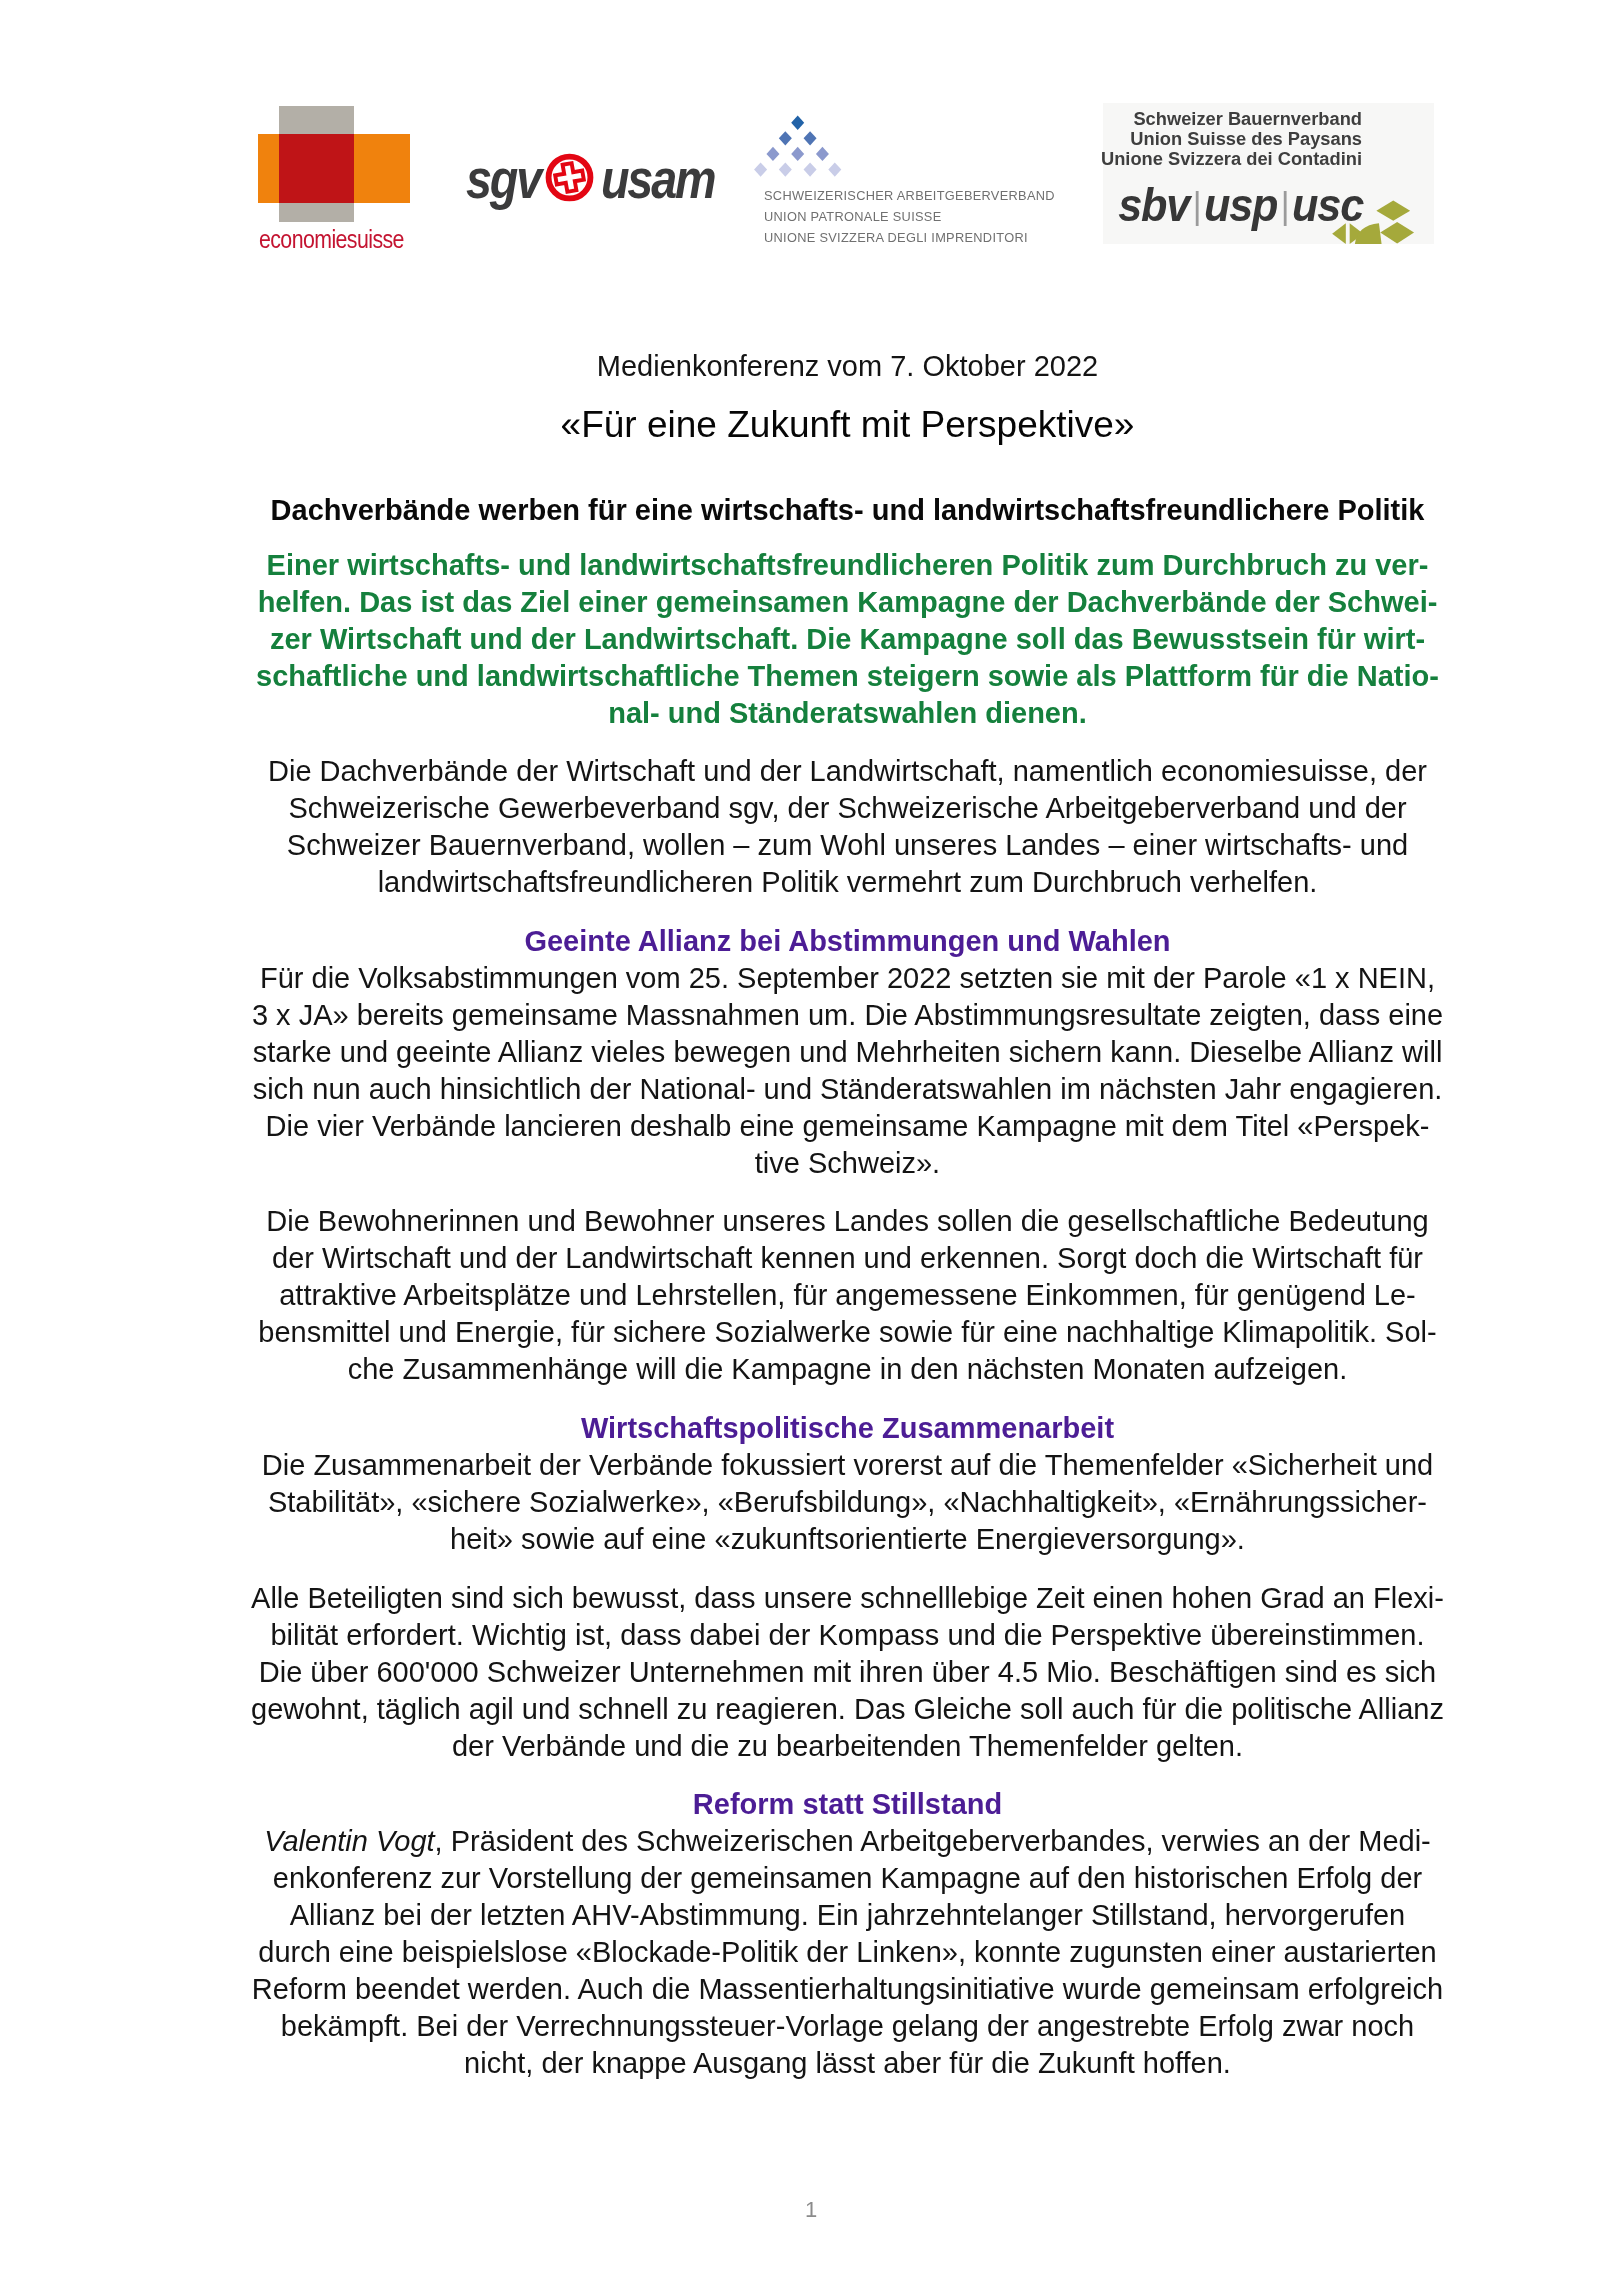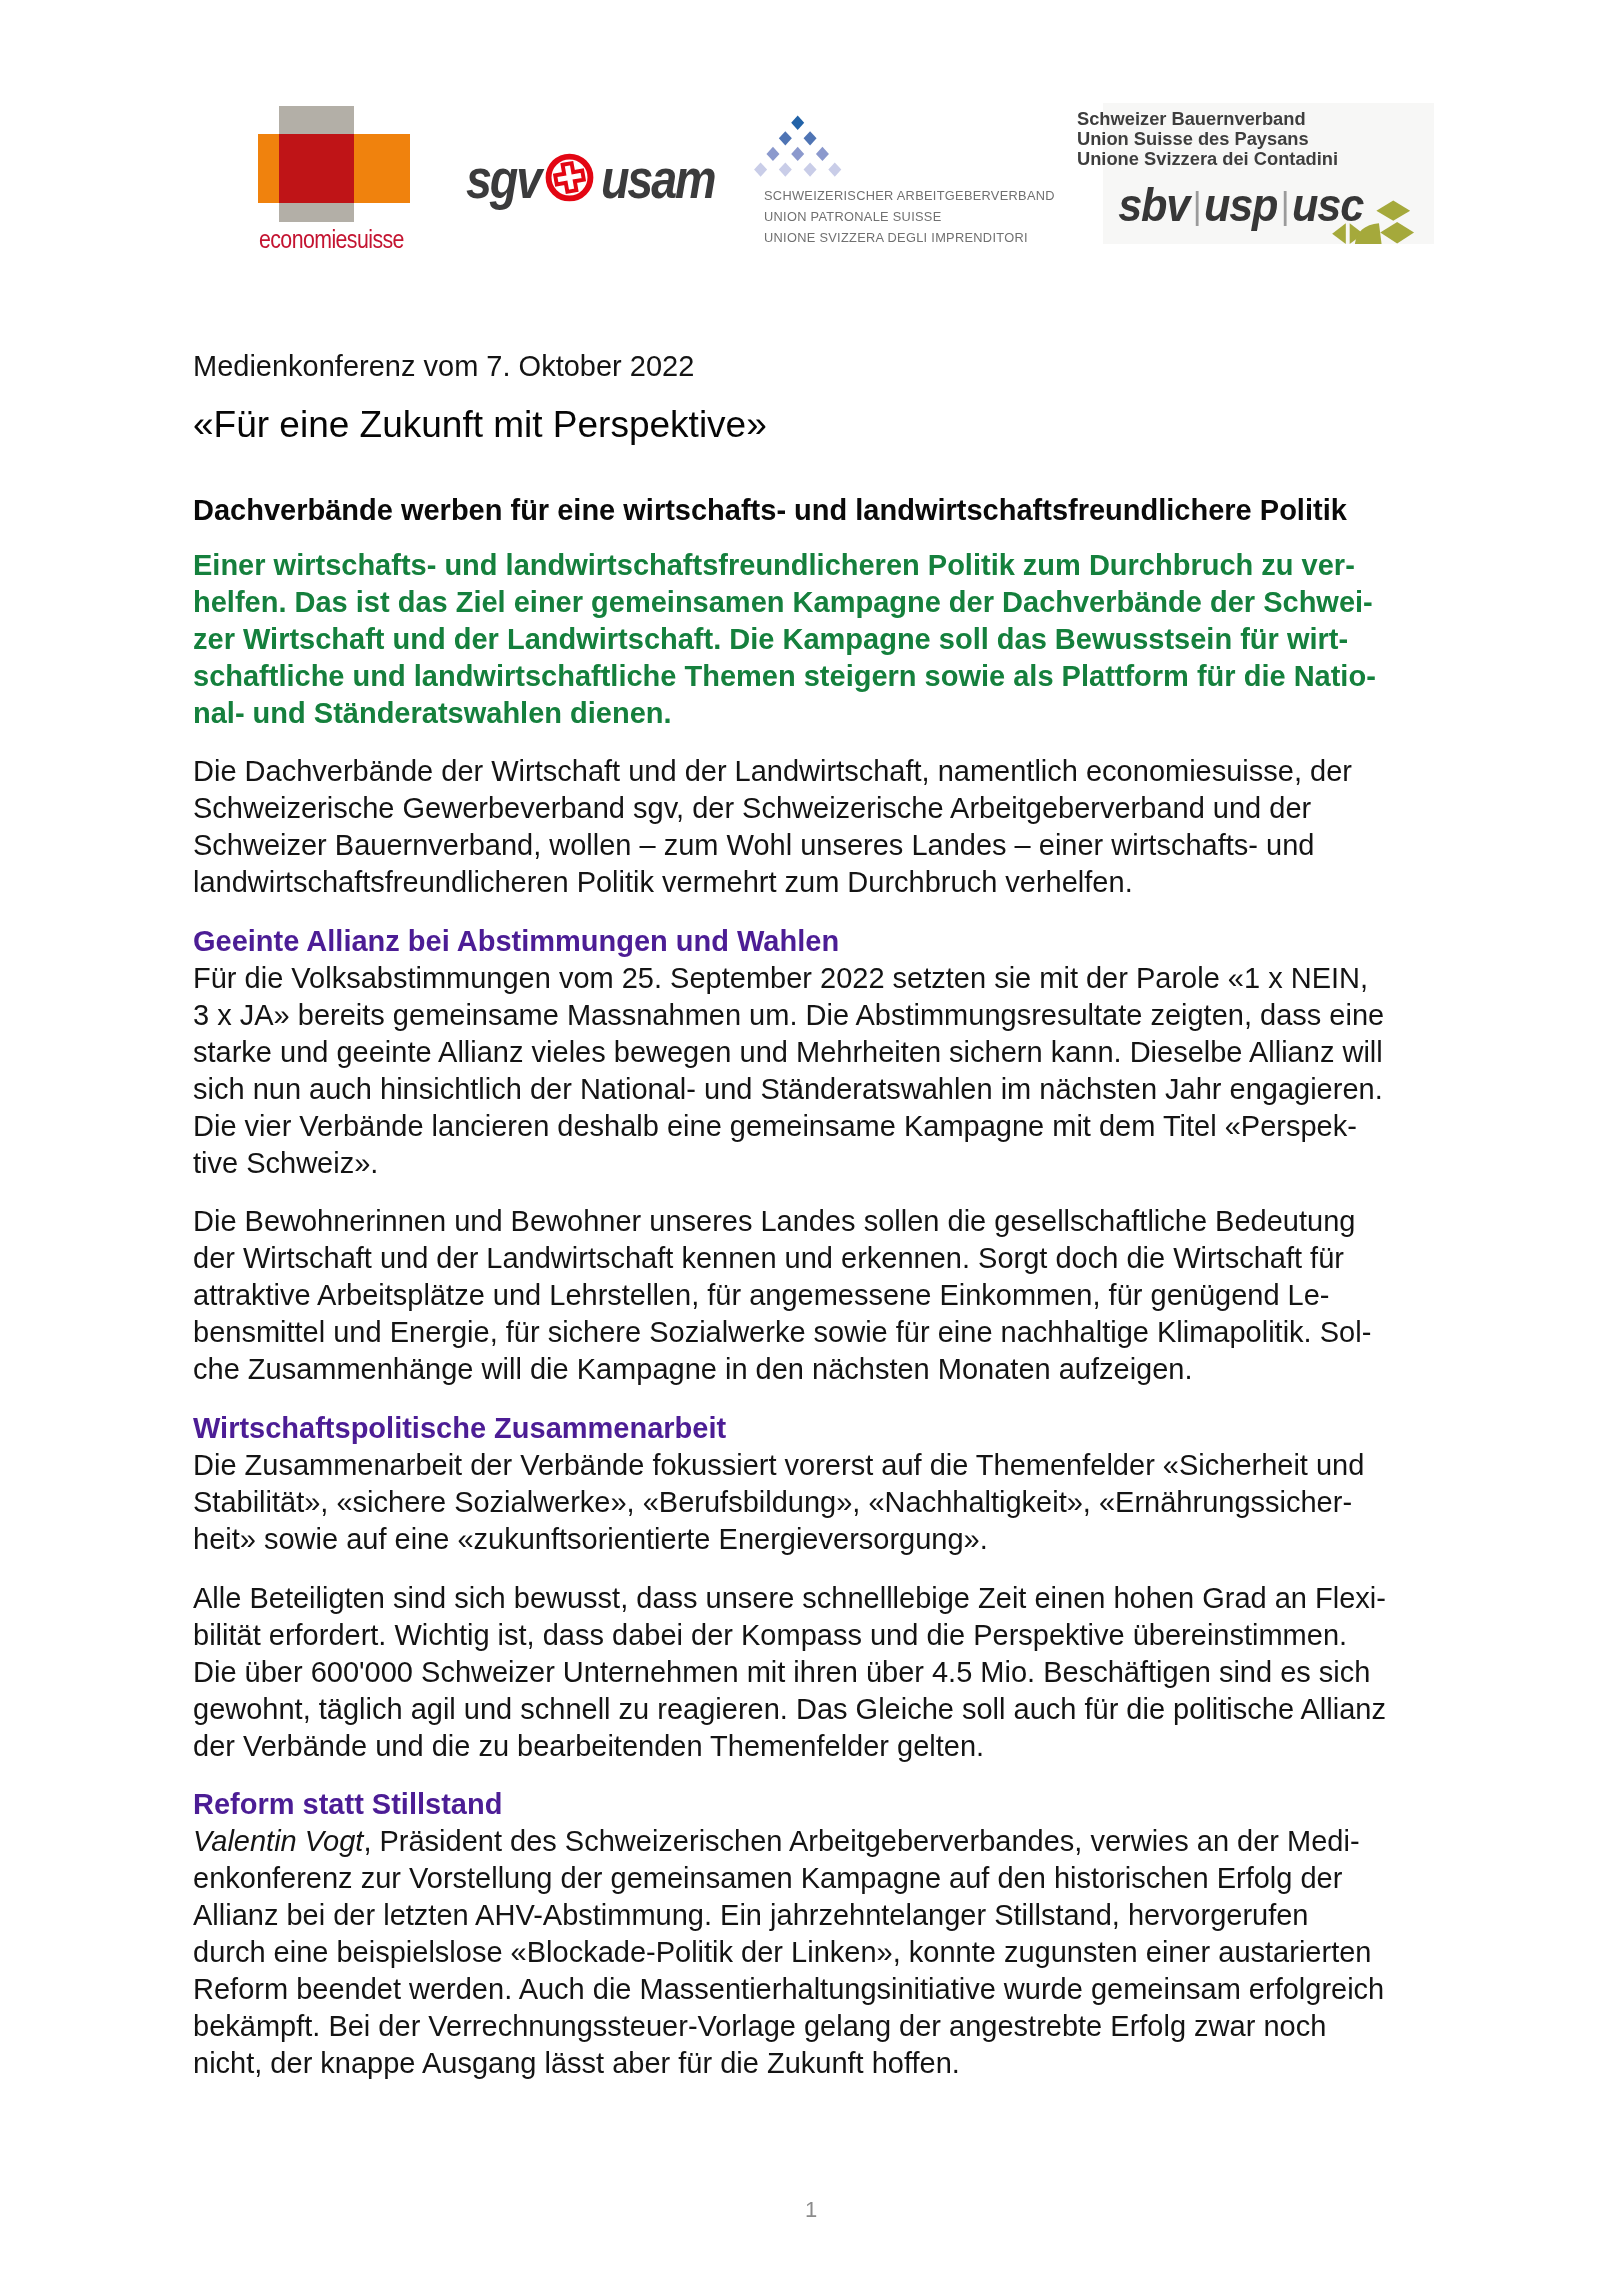--- a/index.html
+++ b/index.html
@@ -37,38 +37,38 @@
 
   .sav-lines {
     position:absolute; left:764px; top:185px;
     font-size:12.8px; line-height:21px; letter-spacing:0.3px;
     color:#707070; white-space:nowrap;
   }
 
   #logo-sbv .sbv-bg { position:absolute; left:1103px; top:103px; width:331px; height:141px; background:#f7f7f6; }
   .sbv-lines {
     position:absolute; left:1077px; top:109px; width:285px;
-    font-size:18.3px; font-weight:700; line-height:20px;
+    text-align:right; font-size:18.3px; font-weight:700; line-height:20px;
     color:#3e3e3e; white-space:nowrap;
   }
   .sbv-wordmark {
     position:absolute; left:1077px; top:177px; width:286px;
     text-align:right; font-size:47px; font-weight:700; font-style:italic;
     letter-spacing:-1.3px; color:#373737; white-space:nowrap;
     transform:scaleX(.92); transform-origin:right top;
   }
   .sbv-sep {
     font-weight:400; font-style:normal; color:#9b9b9b;
     font-size:37px; position:relative; top:-3.3px; padding:0 3.9px;
   }
 
   
   #main {
     position:absolute; left:193px; top:348px; width:1309px;
-    font-size:29px; line-height:37px; color:#141414;
+    font-size:29px; line-height:37px; color:#141414;text-align:center;
   }
   .ml { white-space:pre-line;margin-top:33px; }
   #main p { margin:0 0 21.6px 0; }
   .kicker { margin:0 !important; }
   h1 {
     font-size:37px; line-height:46px; font-weight:400; color:#060606;
     margin:17px 0 0 0;
   }
   .subtitle { font-weight:700; margin:44px 0 0 0 !important; color:#0a0a0a; }
   .lead { font-weight:700; margin:17.7px 0 21.6px 0 !important; color:#15803d; }

